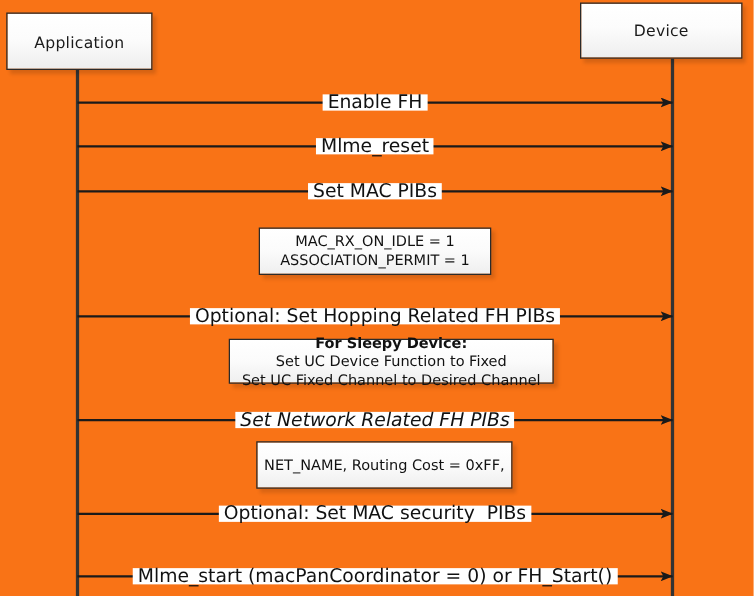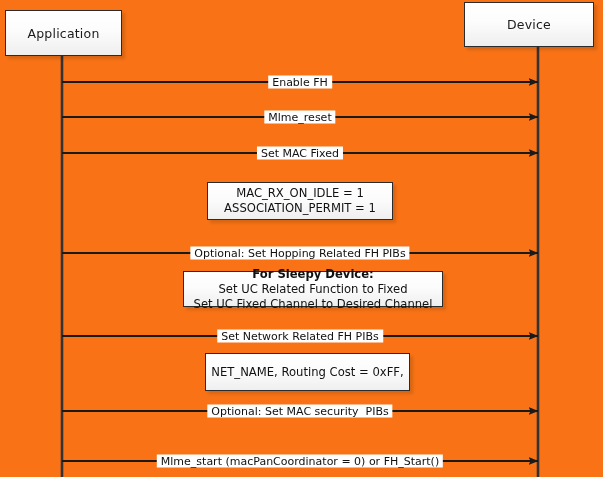--- a/index.html
+++ b/index.html
@@ -63,21 +63,21 @@
   }
   .note-line.bold {
     font-weight: bold;
   }
   
   .msg-label {
     position: absolute;
     transform: translate(-50%, -50%);
     background: #ffffff;
     padding: 0 4px;
-    font-size: 11px;
+    font-size: 15px;
     color: #111111;
     white-space: pre;
     line-height: 13px;
   }
 </style>
 </head>
 <body>
 
 <div id="diagram">
 
@@ -107,35 +107,35 @@
         <span class="actor-label">Application</span>
       </div>
       <div class="actor-box" style="left: 464px; top: 2px; width: 130px; height: 45px;">
         <span class="actor-label">Device</span>
       </div>
     </div>
 
   <div id="label-layer">
       <div class="msg-label" style="left: 300px; top: 82px;">Enable FH</div>
       <div class="msg-label" style="left: 300px; top: 117px;">Mlme_reset</div>
-      <div class="msg-label" style="left: 300px; top: 153px;">Set MAC Fixed</div>
+      <div class="msg-label" style="left: 300px; top: 153px;">Set MAC PIBs</div>
       <div class="msg-label" style="left: 300px; top: 253px; text-align: right;">Optional: Set Hopping Related FH PIBs</div>
-      <div class="msg-label" style="left: 300px; top: 336px;">Set Network Related FH PIBs</div>
+      <div class="msg-label" style="left: 300px; top: 336px; font-style: italic;">Set Network Related FH PIBs</div>
       <div class="msg-label" style="left: 300px; top: 411px;">Optional: Set MAC security  PIBs</div>
       <div class="msg-label" style="left: 300px; top: 461px;">Mlme_start (macPanCoordinator = 0) or FH_Start()</div>
     </div>
 
   <div id="note-layer">
       <div class="note-box" style="left: 207px; top: 182px; width: 186px; height: 38px;">
         <div class="note-line">MAC_RX_ON_IDLE = 1</div>
         <div class="note-line">ASSOCIATION_PERMIT = 1</div>
       </div>
       <div class="note-box" style="left: 183px; top: 271px; width: 260px; height: 36px;">
         <div class="note-line bold">For Sleepy Device:</div>
-        <div class="note-line">Set UC Related Function to Fixed</div>
+        <div class="note-line">Set UC Device Function to Fixed</div>
         <div class="note-line">Set UC Fixed Channel to Desired Channel</div>
       </div>
       <div class="note-box" style="left: 205px; top: 353px; width: 205px; height: 38px; gap: 20px;">
         <div class="note-line">NET_NAME, Routing Cost = 0xFF,</div>
       </div>
     </div>
 
 </div>
 
 </body></html>

